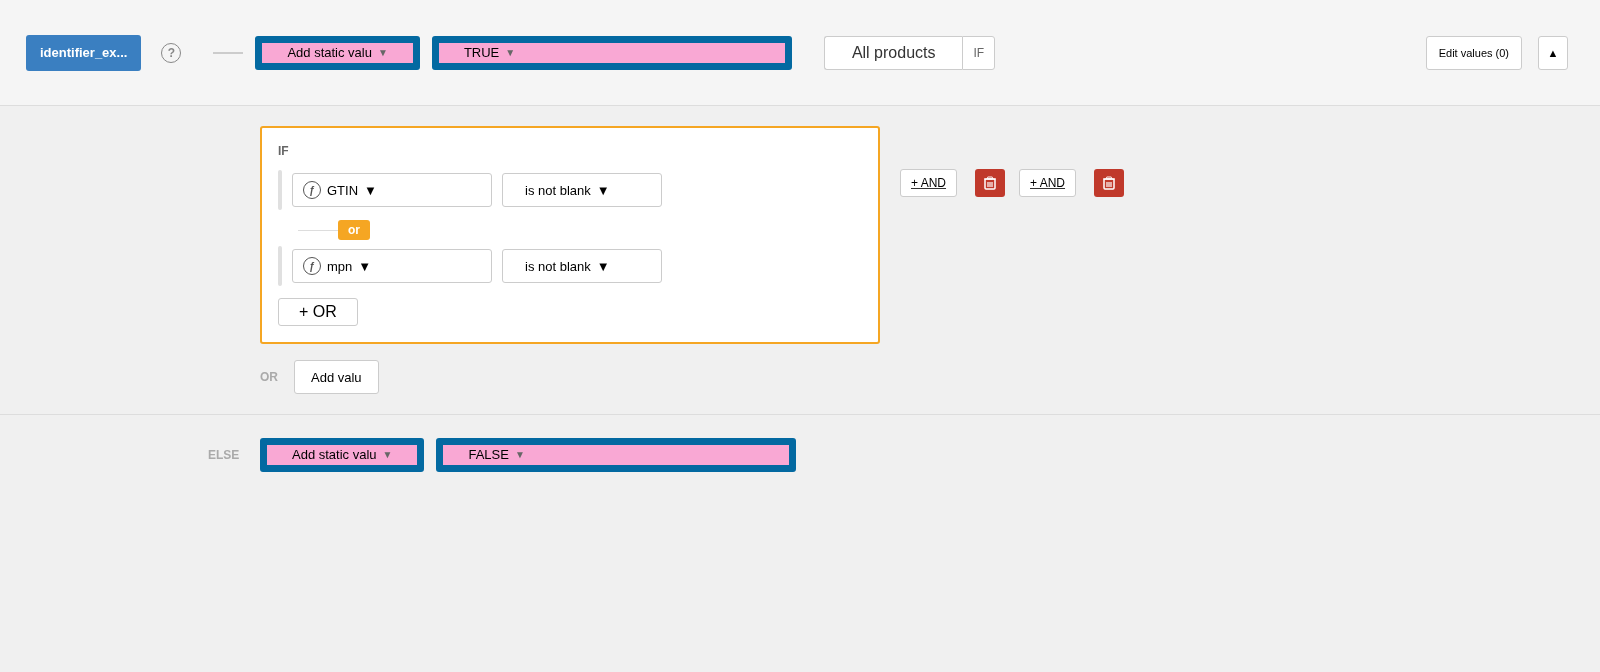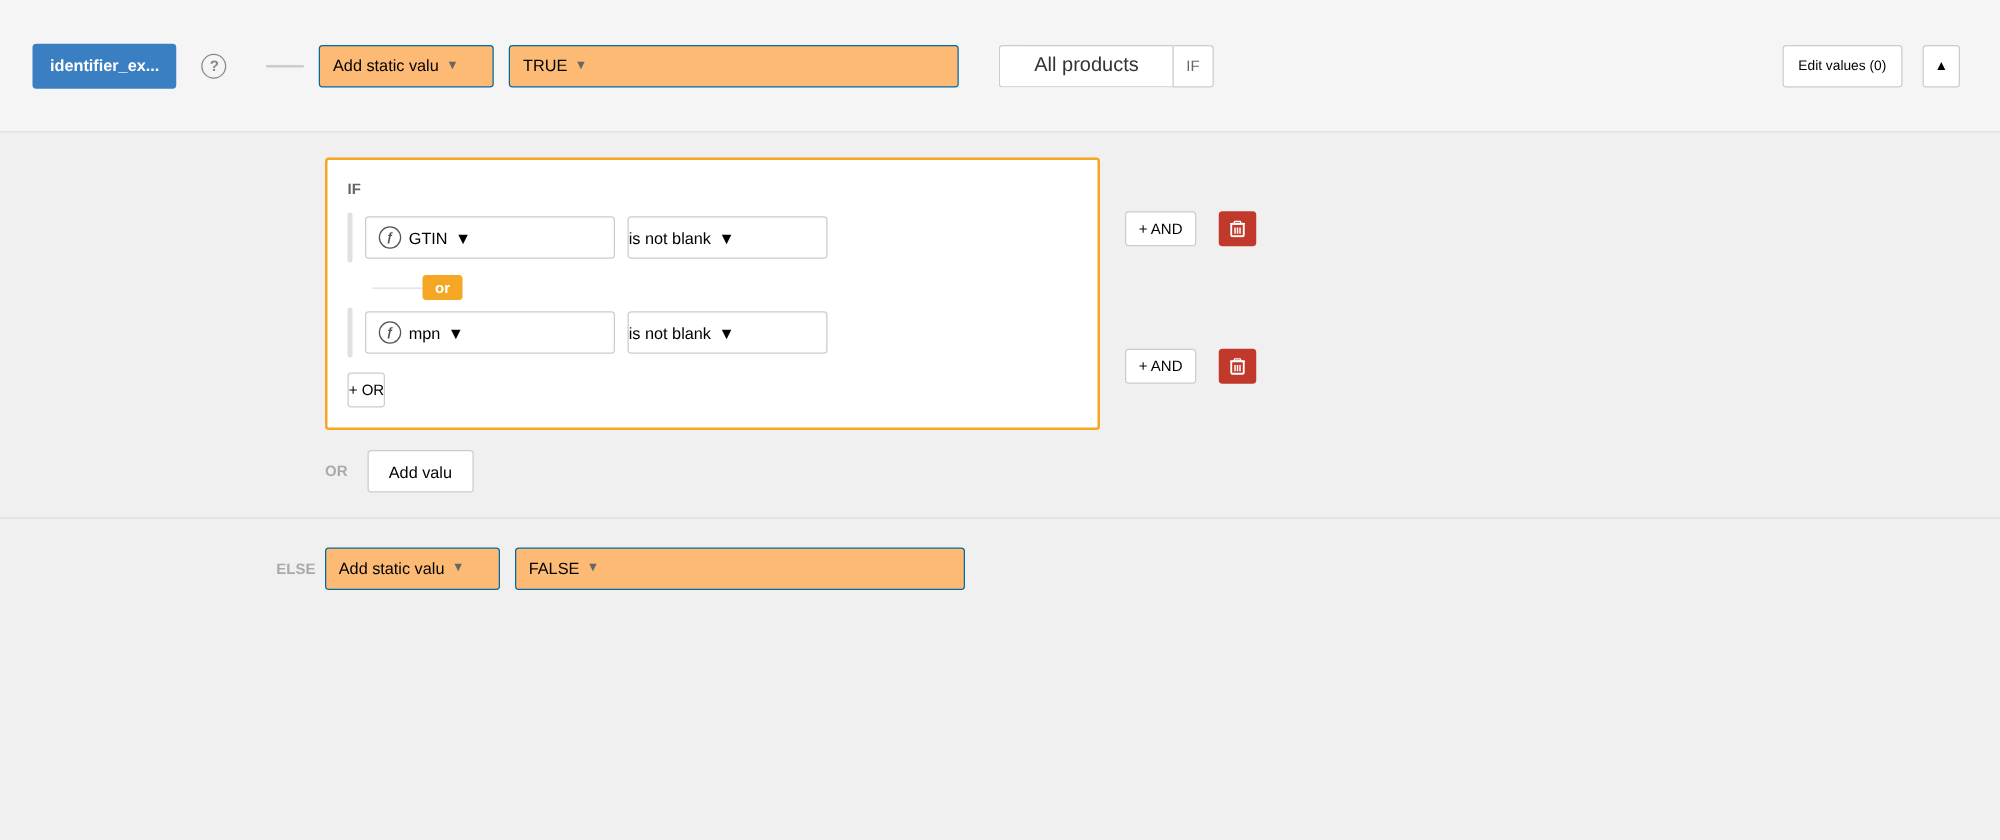--- a/index.html
+++ b/index.html
@@ -65,24 +65,24 @@
     .connector-line {
       width: 30px;
       height: 2px;
       background: #ccc;
       flex-shrink: 0;
     }
 
     .dropdown-btn {
       display: flex;
       align-items: center;
-      background: #fdba74;
-      border: 1px solid #0369a1;
-      border-radius: 3px;
-      padding: 6px 10px;
+      background: #f9a8d4;
+      border: 7px solid #0369a1;
+      border-radius: 3px;
+      padding: 6px 25px;
       font-size: 13px;
       cursor: pointer;
       gap: 6px;
       height: 34px;
     }
 
     .dropdown-btn .arrow {
       font-size: 10px;
       color: #666;
     }
@@ -209,21 +209,21 @@
       flex-shrink: 0;
       color: #555;
     }
 
     .operator-dropdown {
       display: flex;
       align-items: center;
       background: white;
       border: 1px solid #ccc;
       border-radius: 3px;
-      padding: 6px 0;
+      padding: 6px 22px;
       font-size: 13px;
       cursor: pointer;
       gap: 6px;
       height: 34px;
       min-width: 160px;
     }
 
     .and-btn {
       display: flex;
       align-items: center;
@@ -260,22 +260,22 @@
       font-size: 12px;
       font-weight: bold;
     }
 
     .or-add-btn {
       display: flex;
       align-items: center;
       background: white;
       border: 1px solid #ccc;
       border-radius: 3px;
-      padding: 5px 0;
-      font-size: 12px;
+      padding: 5px 20px;
+      font-size: 16px;
       cursor: pointer;
       gap: 4px;
       height: 28px;
       margin-top: 8px;
     }
 
     .add-rule-btn {
       background: white;
       border: 1px solid #ccc;
       border-radius: 3px;
@@ -400,21 +400,21 @@
         </div>
 
         <div style="margin-top:12px;">
           <button class="or-add-btn">
             <span>+ OR</span>
           </button>
         </div>
 
       </div>
 
-      <div style="display:flex; flex-direction:column; margin-left:20px; gap:26px; padding-top:40px;">
+      <div style="display:flex; margin-left:20px; gap:14px; padding-top:40px;text-decoration:underline;">
 
         <div style="display:flex; align-items:center; gap:8px; height:34px; margin-bottom:50px;">
           <button class="and-btn">
             <span>+ AND</span>
           </button>
           <button class="delete-btn">
             <svg width="12" height="14" viewBox="0 0 12 14" fill="none">
               <rect x="1" y="3" width="10" height="10" rx="1" stroke="white" stroke-width="1.5" fill="none"></rect>
               <line x1="4" y1="6" x2="4" y2="11" stroke="white" stroke-width="1.2"></line>
               <line x1="6" y1="6" x2="6" y2="11" stroke="white" stroke-width="1.2"></line>
@@ -449,21 +449,21 @@
       <span style="color:#aaa; font-size:12px; font-weight:600;">OR</span>
       <button class="add-rule-btn">
         <span>Add valu</span>
       </button>
     </div>
 
   </div>
 
   <div style="margin-top:20px; background:#f0f0f0; border-top:1px solid #ddd; padding:20px 20px 20px 0; display:flex; align-items:center; position:relative; min-height:80px;">
 
-    <span style="color:#aaa; font-size:12px; font-weight:600; position:absolute; left:221px;">ELSE</span>
+    <span style="color:#aaa; font-size:12px; font-weight:600; position:absolute; left:208px;">ELSE</span>
 
     <div style="margin-left:260px; display:flex; align-items:center; gap:12px;">
       <button class="dropdown-btn add-static-btn">
         <span>Add static valu</span>
         <span class="arrow">▼</span>
       </button>
 
       <button class="dropdown-btn" style="min-width:360px;">
         <span>FALSE</span>
         <span class="arrow">▼</span>

